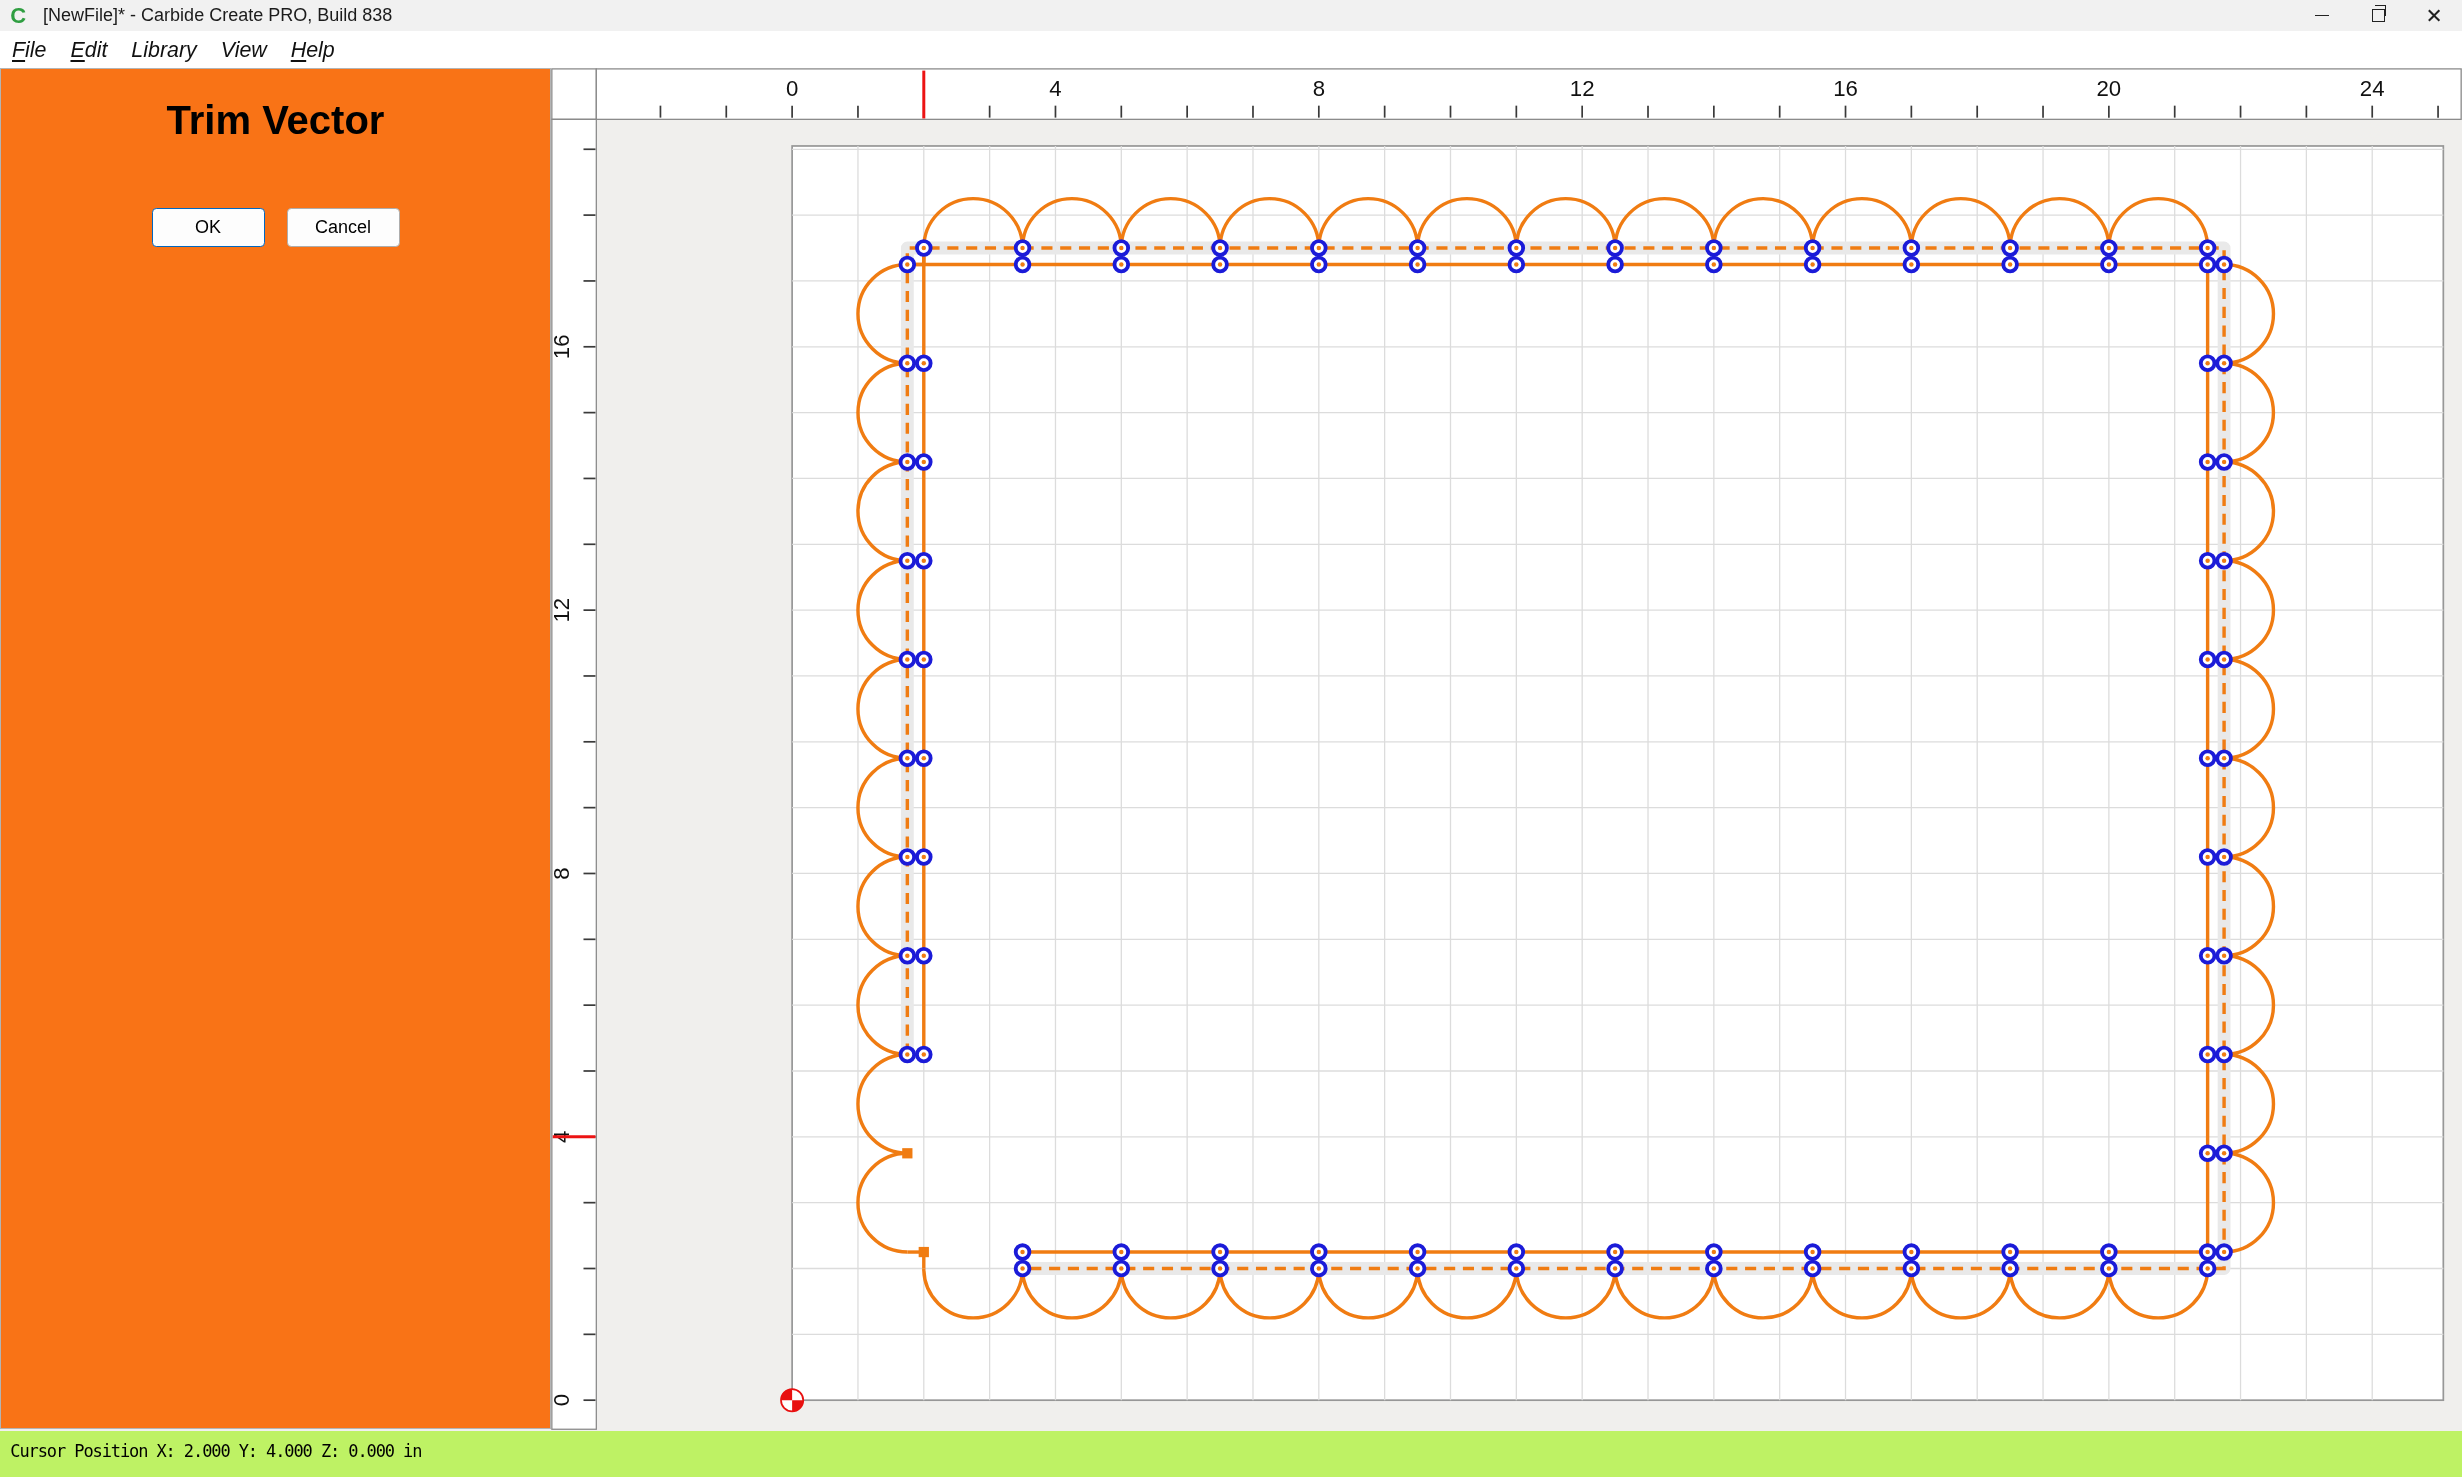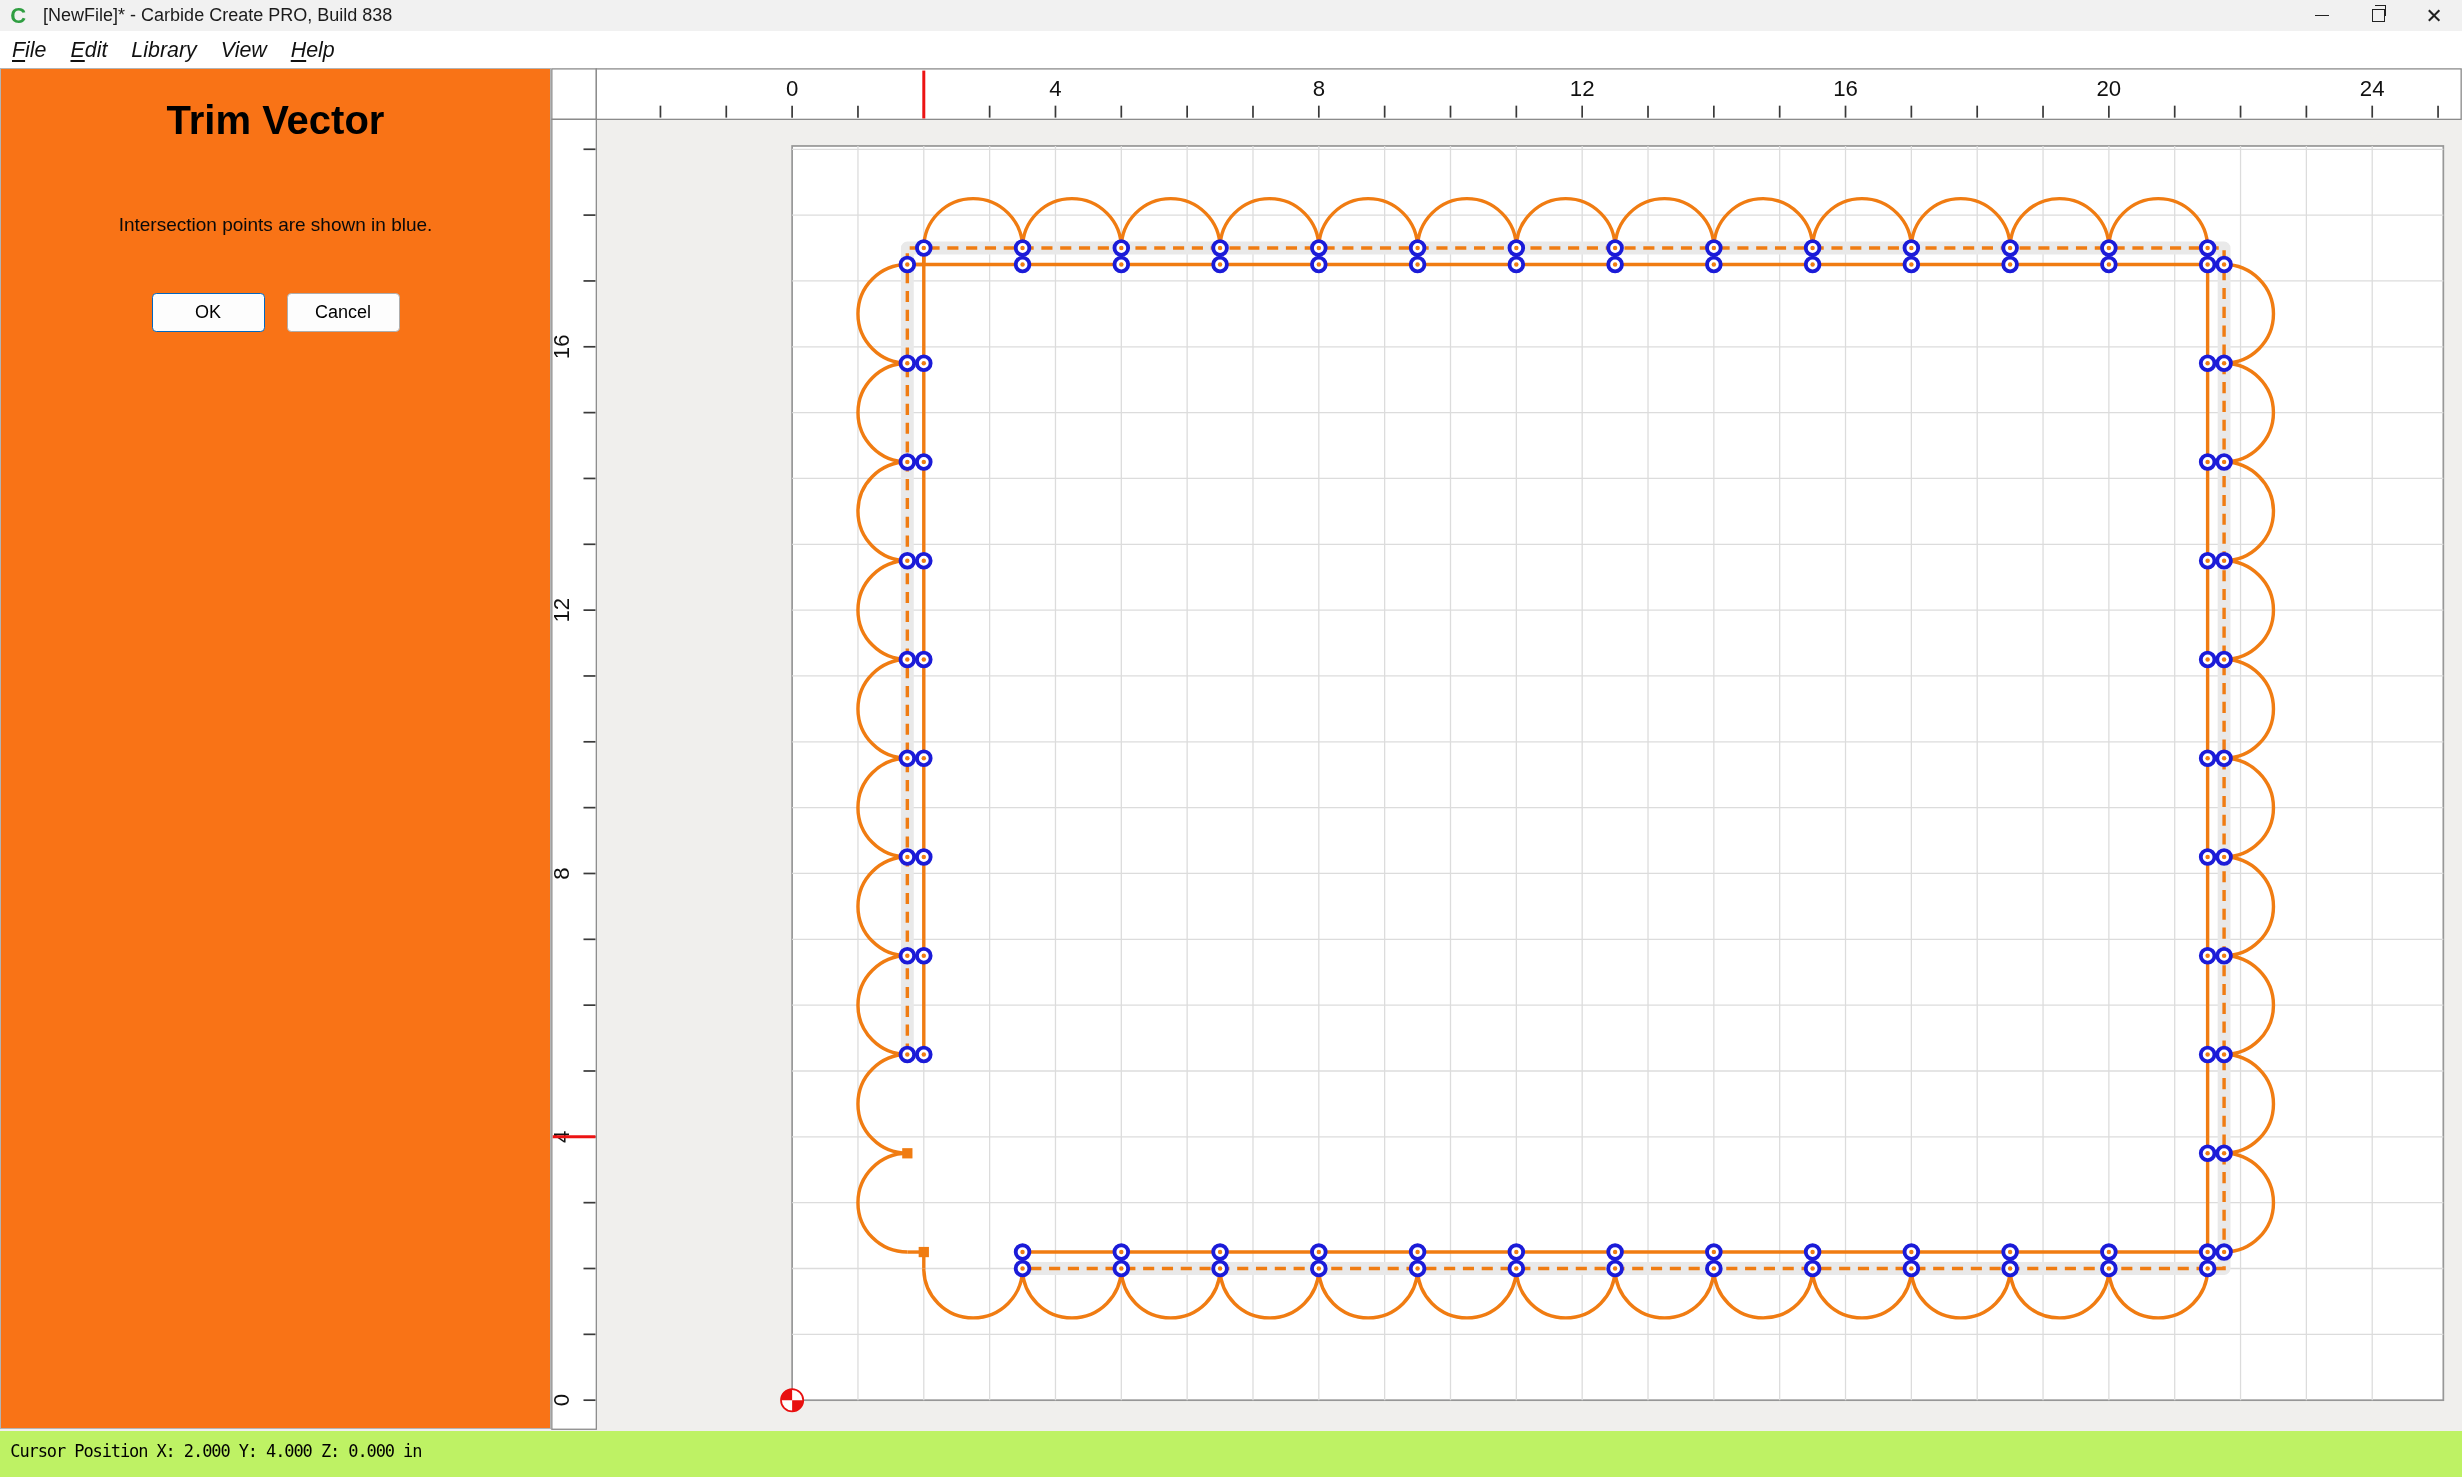--- a/index.html
+++ b/index.html
@@ -85,21 +85,20 @@
     <div class="menu-item"><u>F</u>ile</div>
     <div class="menu-item"><u>E</u>dit</div>
     <div class="menu-item">Library</div>
     <div class="menu-item">View</div>
     <div class="menu-item"><u>H</u>elp</div>
   </div>
 
 <div class="left-panel">
   <div class="panel-title">Trim Vector</div>
   <div class="panel-instructions">
-    <div>Intersection points are shown in blue.</div>
   </div>
   <div class="panel-buttons">
     <div class="btn btn-ok">OK</div>
     <div class="btn btn-cancel">Cancel</div>
   </div>
 </div>
 
 <div id="canvas-wrap"><svg width="1911" height="1363" viewBox="645 80 2235 1594" xmlns="http://www.w3.org/2000/svg">
       <rect x="698" y="140" width="2182" height="1535" fill="#F0EFED"></rect>
       <rect x="927" y="171.14999999999986" width="1931.1599999999999" height="1466.8500000000001" fill="#ffffff" stroke="#979797" stroke-width="2"></rect>

